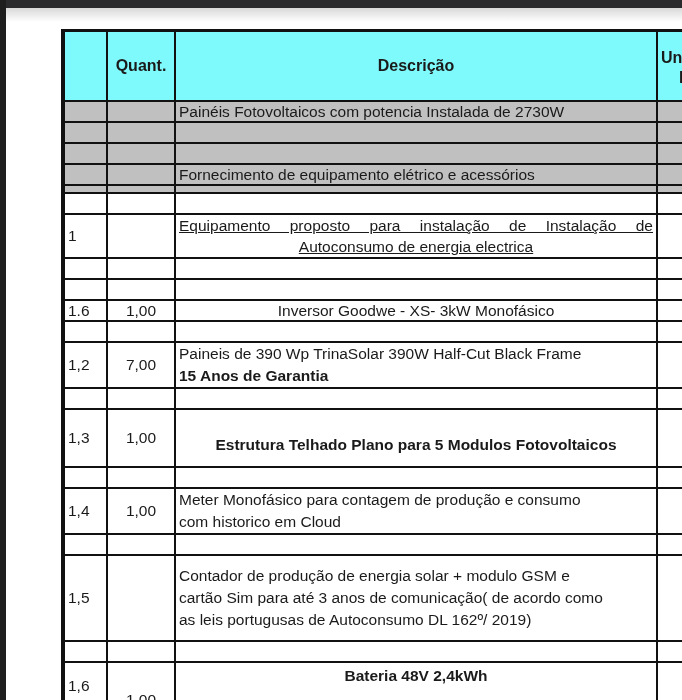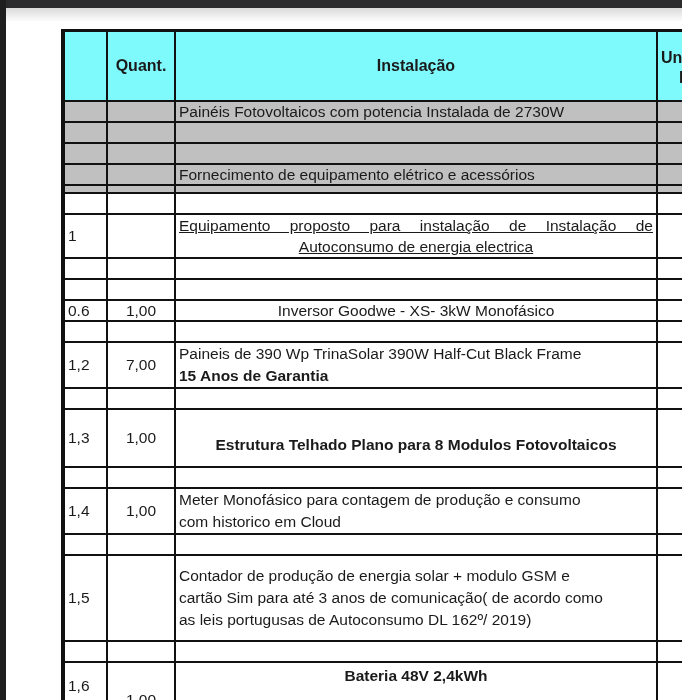--- a/index.html
+++ b/index.html
@@ -77,21 +77,21 @@
         <col class="c1">
         <col class="c2">
         <col class="c3">
         <col class="c4">
       </colgroup>
 
   <tbody>
         <tr>
     <th></th>
     <th>Quant.</th>
-    <th>Instalação</th>
+    <th>Descrição</th>
     <th class="unit"><span>Un</span><br><span style="padding-left:18px">P</span></th>
   </tr>
 
   <tr class="gray h21">
     <td></td>
     <td></td>
     <td>Painéis Fotovoltaicos com potencia Instalada de 2730W</td>
     <td></td>
   </tr>
   <tr class="gray h21">
@@ -141,21 +141,21 @@
           <td></td>
   </tr>
   <tr class="h21">
     <td></td>
           <td></td>
           <td></td>
           <td></td>
   </tr>
 
   <tr class="h21">
-    <td>0.6</td>
+    <td>1.6</td>
     <td class="center">1,00</td>
     <td class="center">Inversor Goodwe  - XS- 3kW  Monofásico</td>
     <td></td>
   </tr>
   <tr class="h21">
     <td></td>
           <td></td>
           <td></td>
           <td></td>
   </tr>
@@ -172,21 +172,21 @@
   <tr class="h21">
     <td></td>
           <td></td>
           <td></td>
           <td></td>
   </tr>
 
   <tr class="h44">
     <td>1,3</td>
     <td class="center">1,00</td>
-    <td class="center bold lowtext">Estrutura Telhado Plano para 8 Modulos Fotovoltaicos</td>
+    <td class="center bold lowtext">Estrutura Telhado Plano para 5 Modulos Fotovoltaicos</td>
     <td></td>
   </tr>
   <tr class="h21">
     <td></td>
           <td></td>
           <td></td>
           <td></td>
   </tr>
 
   <tr class="h44">

